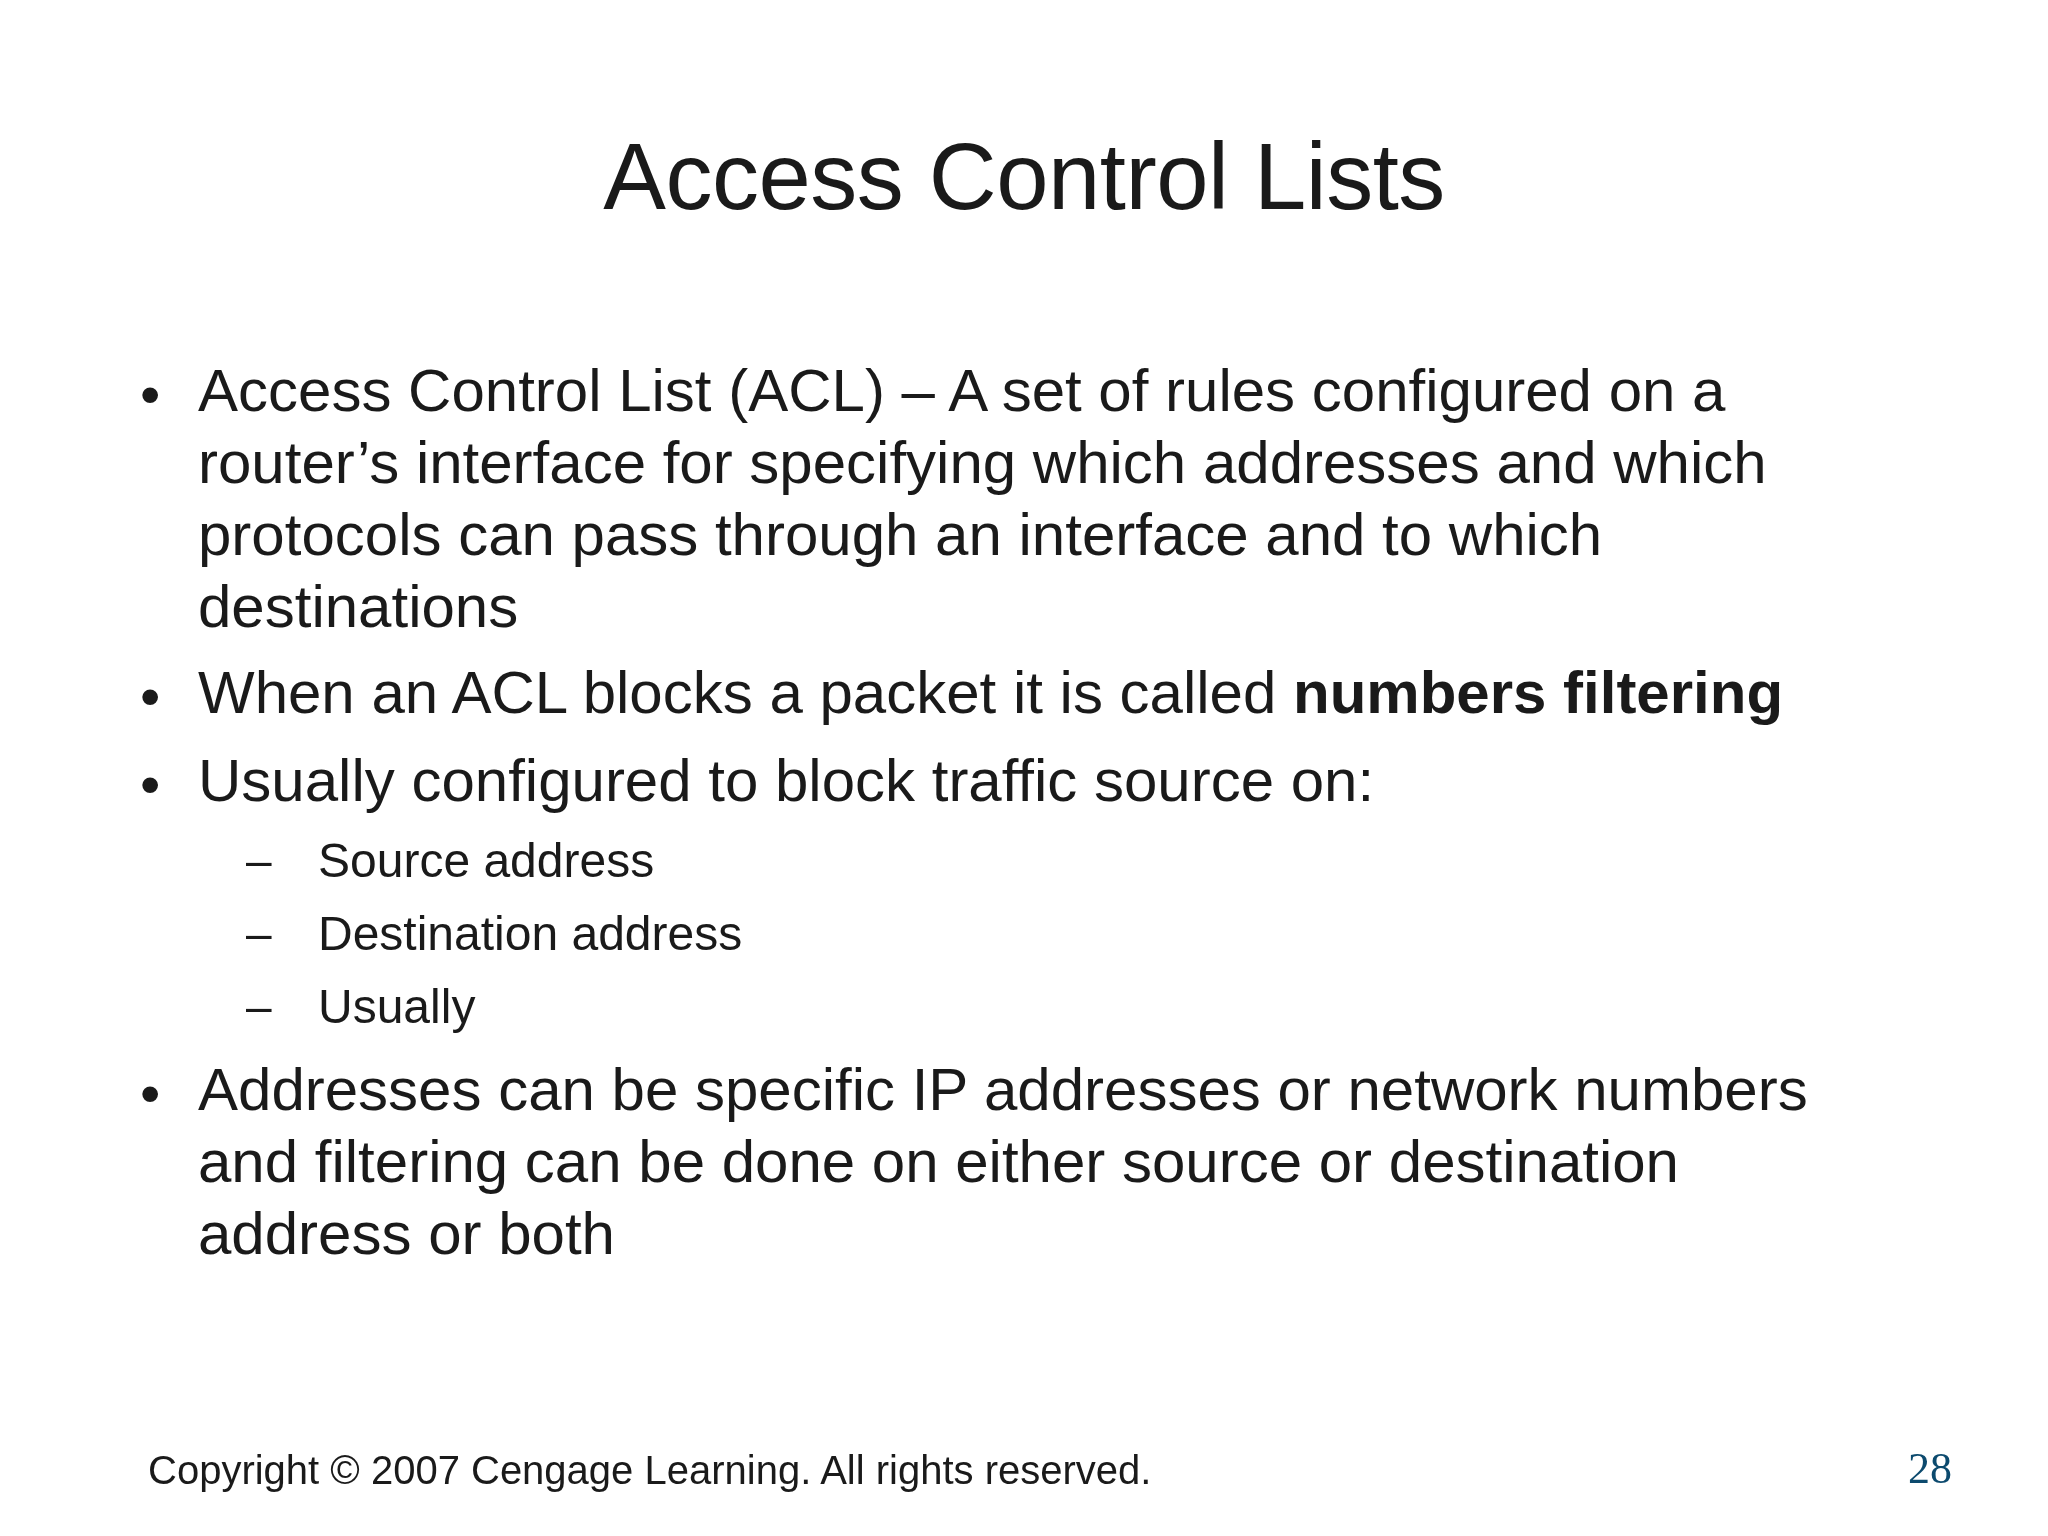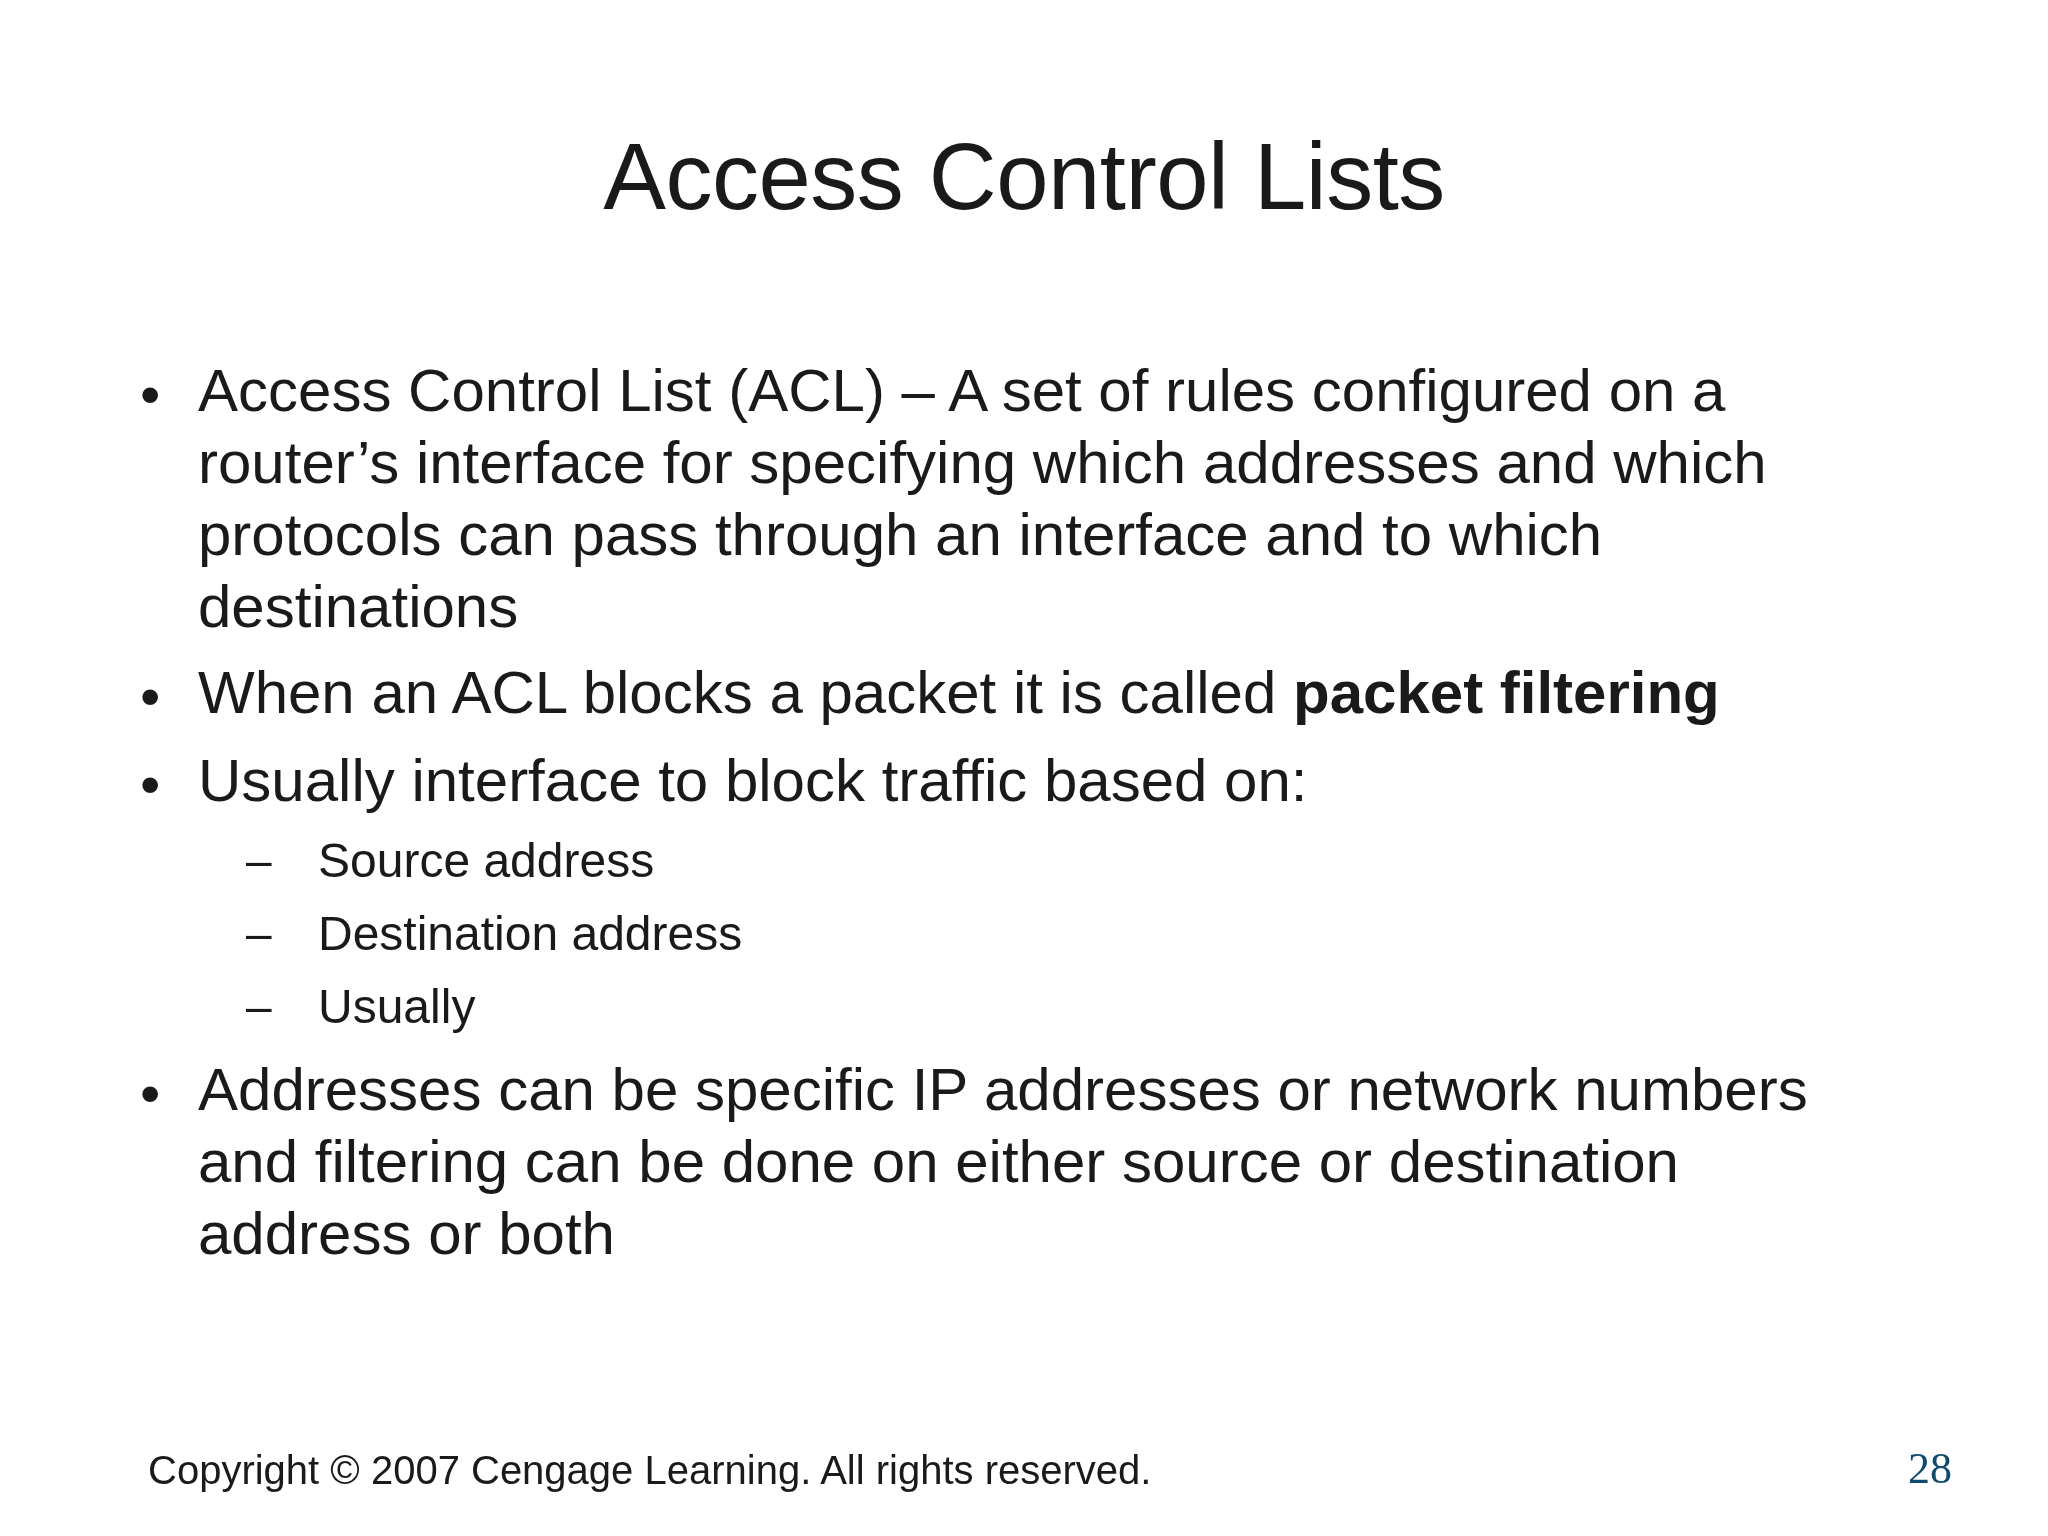--- a/index.html
+++ b/index.html
@@ -151,27 +151,27 @@
 
     <div class="bullet-row gap-after-1">
       <span class="bullet-marker">•</span>
       <span class="bullet-text">
         <span>Access Control List (ACL) – A set of rules configured on a router’s interface for specifying which addresses and which protocols can pass through an interface and to which destinations</span>
       </span>
     </div>
 
     <div class="bullet-row gap-after-2">
       <span class="bullet-marker">•</span>
-      <span class="bullet-text"><span>When an ACL blocks a packet it is called </span><b>packet filtering</b></span>
+      <span class="bullet-text"><span>When an ACL blocks a packet it is called </span><b>numbers filtering</b></span>
     </div>
 
     <div class="bullet-row gap-after-3">
       <span class="bullet-marker">•</span>
       <span class="bullet-text">
-        <span>Usually interface to block traffic based on:</span>
+        <span>Usually configured to block traffic source on:</span>
       </span>
     </div>
 
     <div class="sub-list">
 
       <div class="sub-row">
         <span class="sub-marker">–</span>
         <span class="sub-text">Source address</span>
       </div>
 

